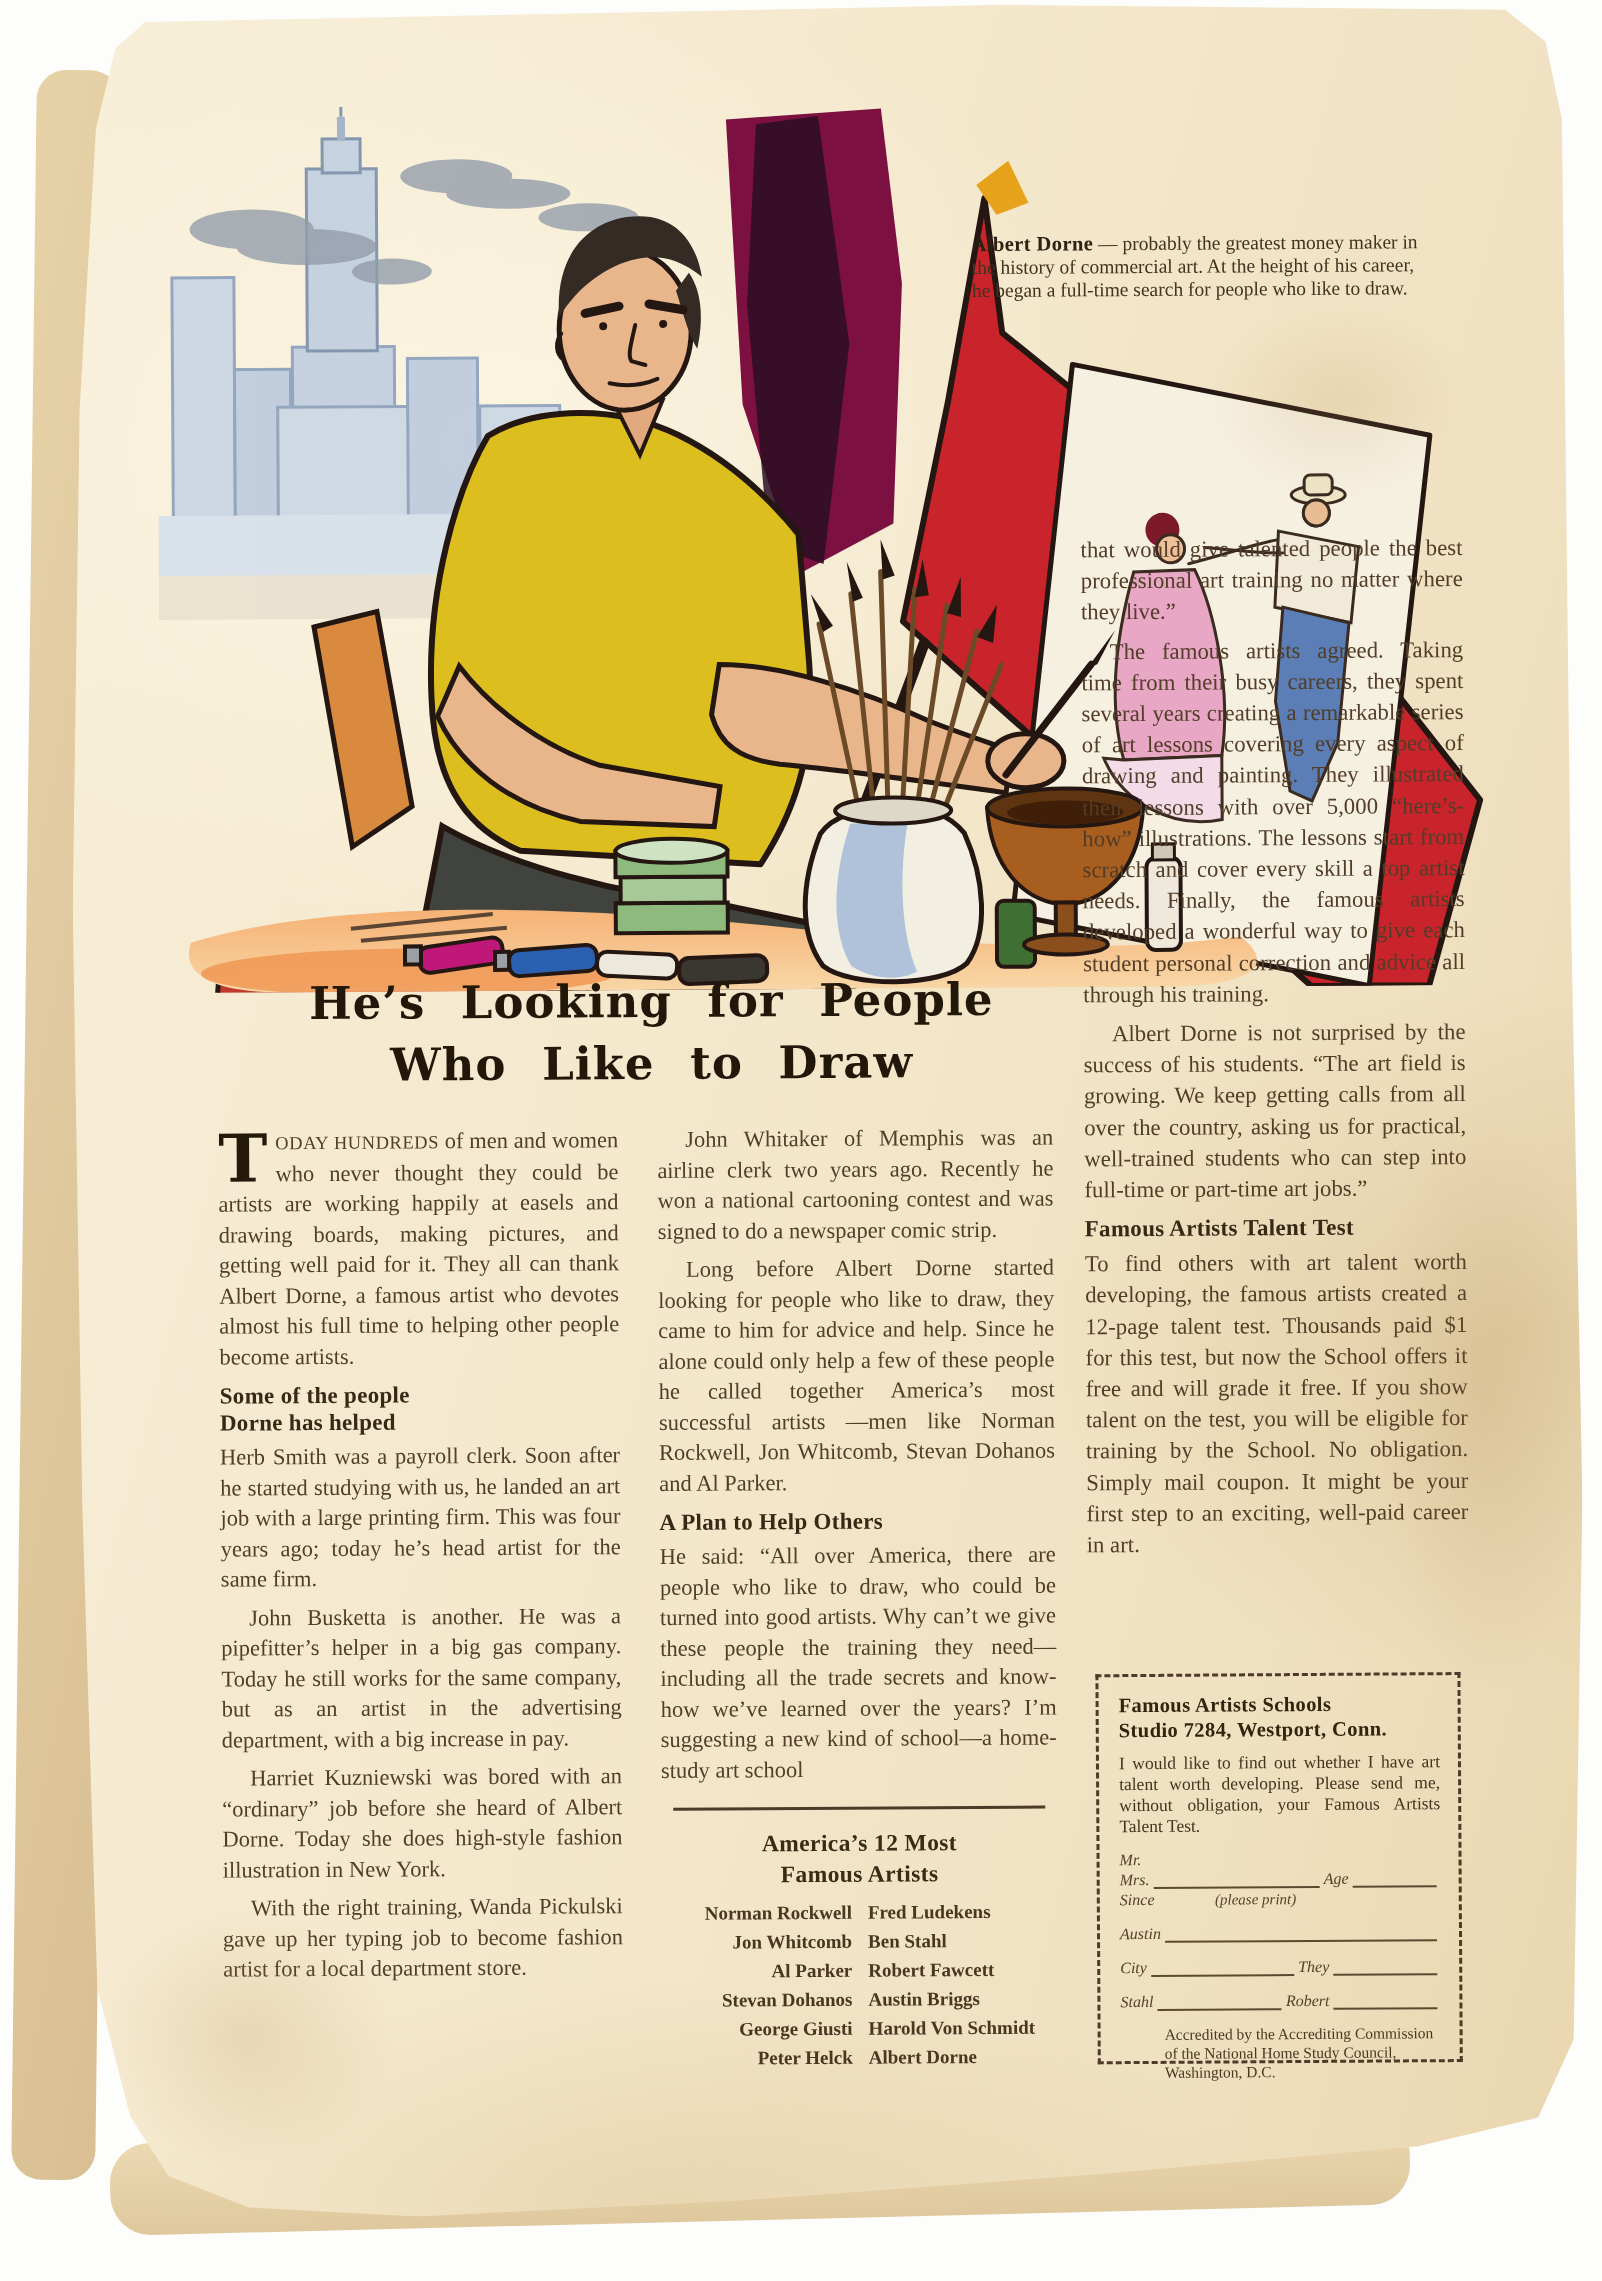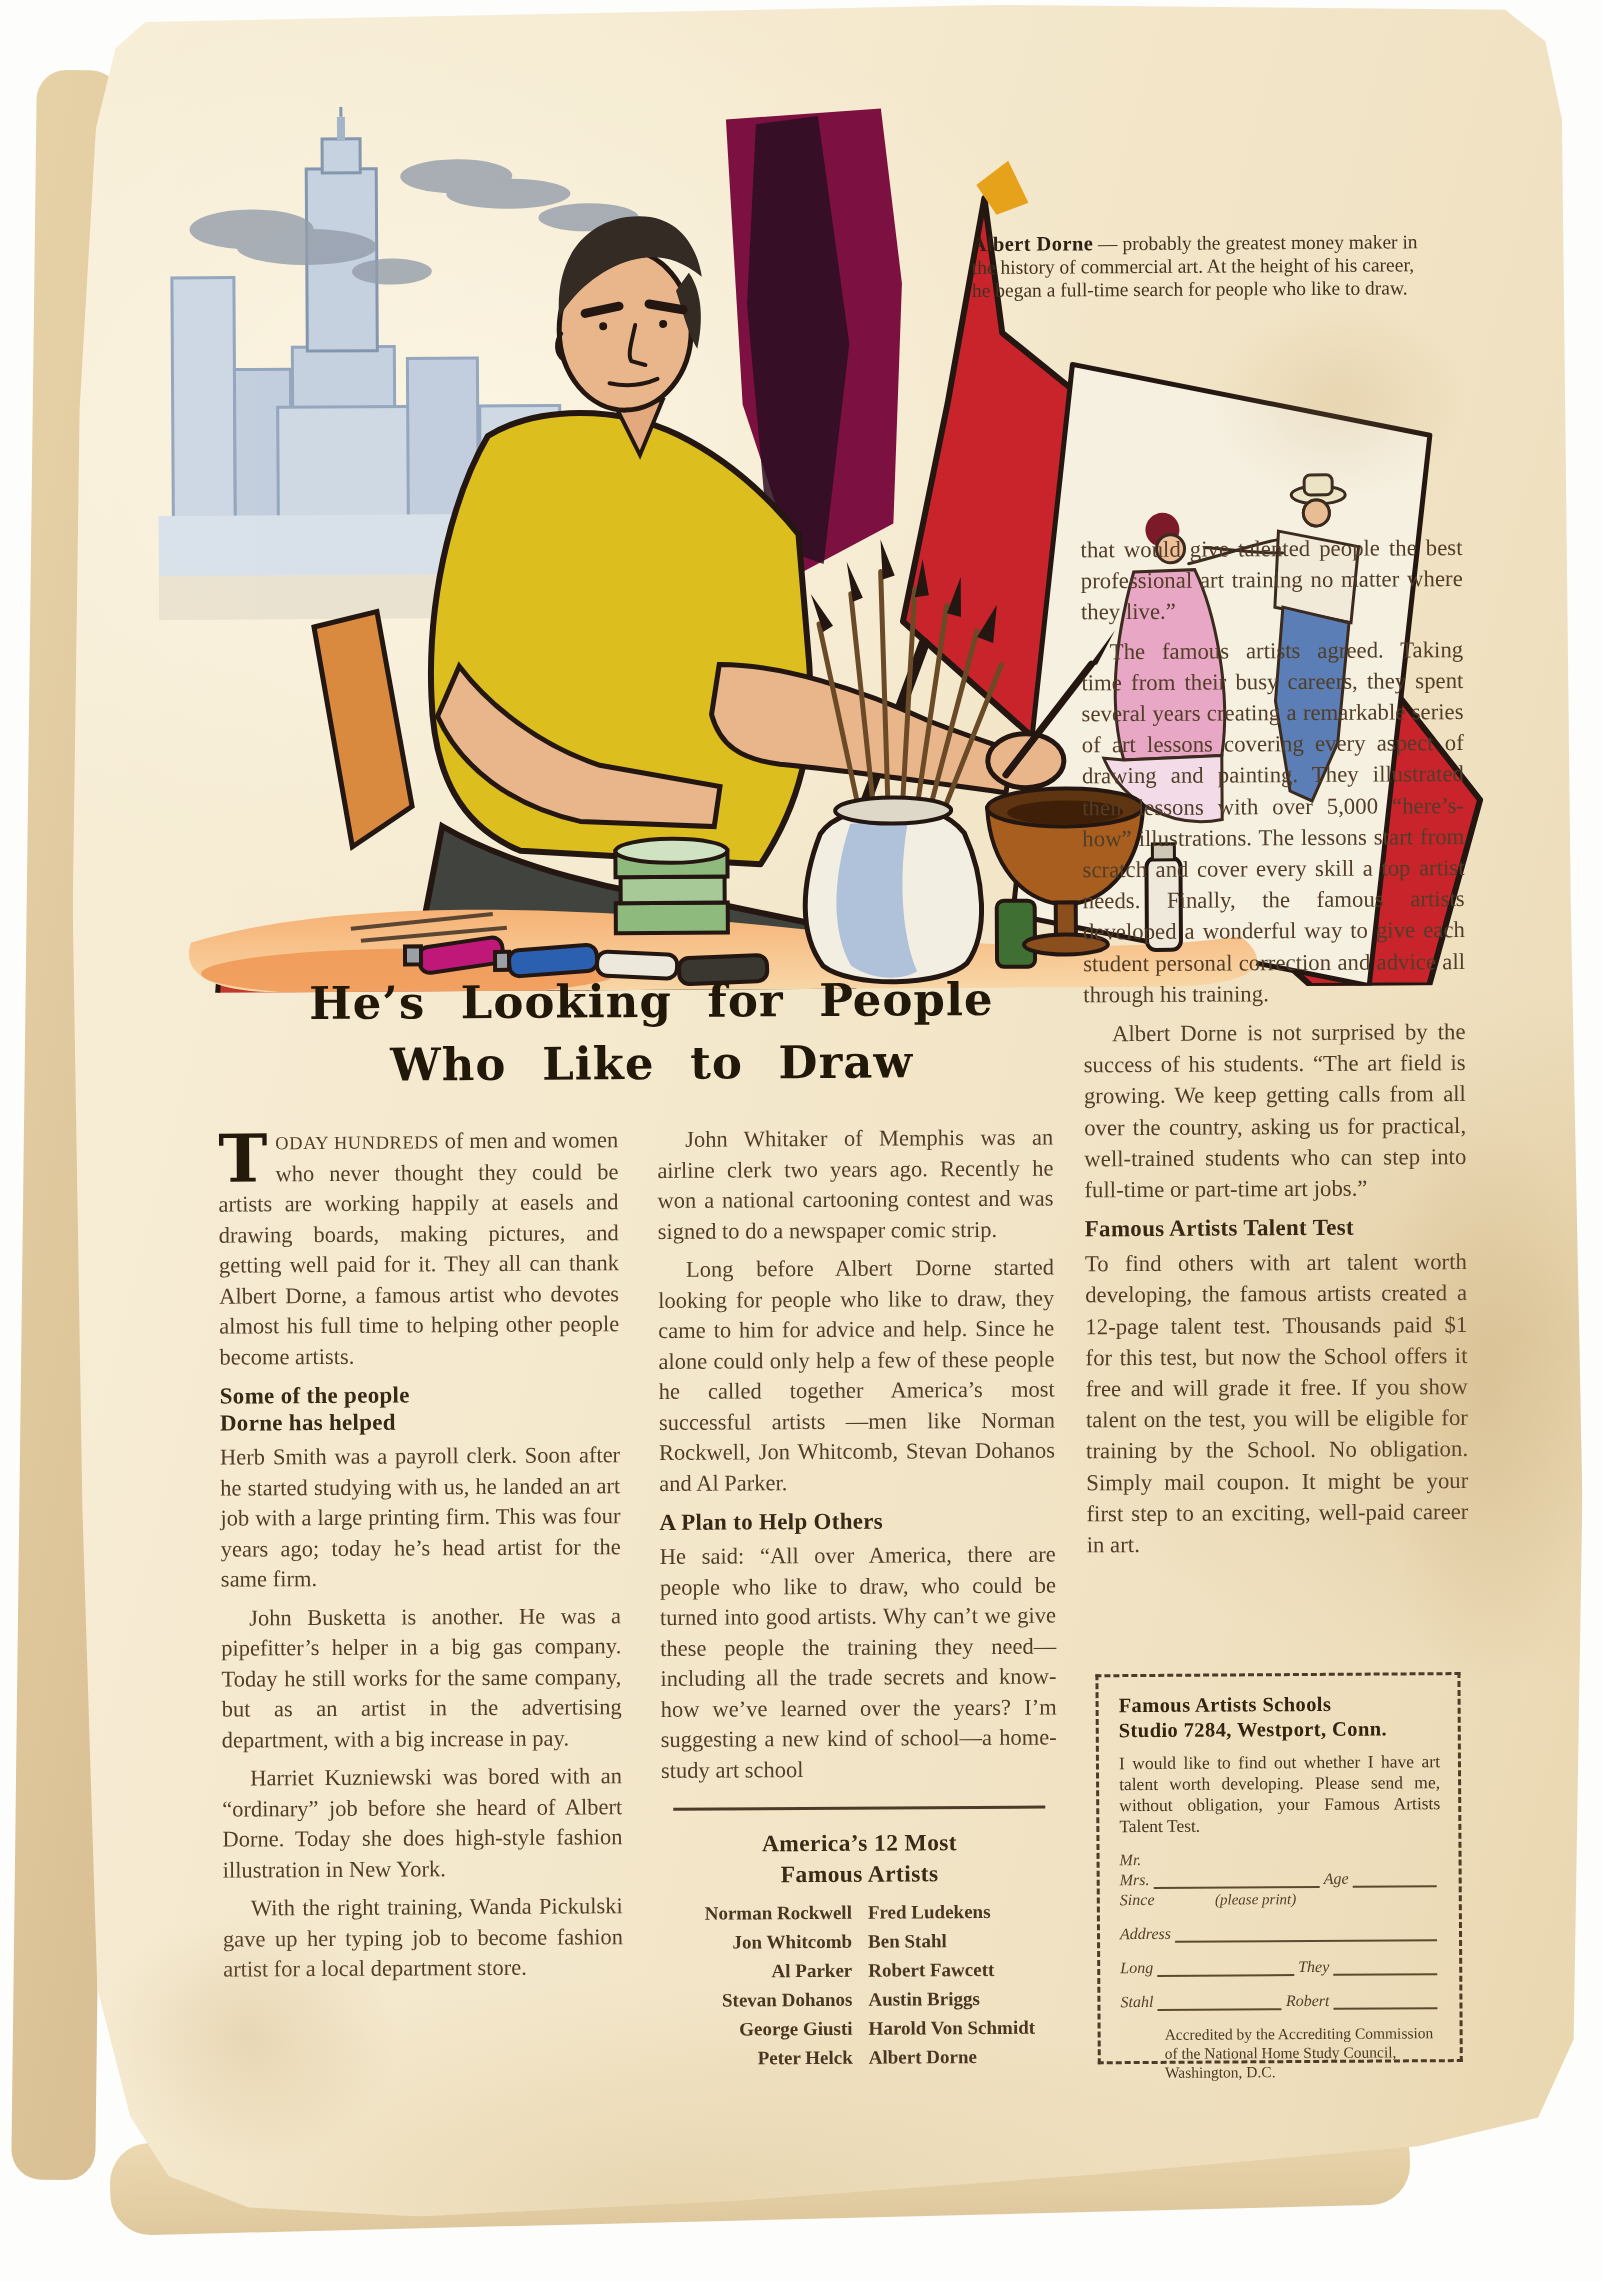--- a/index.html
+++ b/index.html
@@ -298,25 +298,25 @@
         <span class="cline"></span>
         <span>Age</span>
         <span class="cline short"></span>
       </div>
       <div class="c-row">
         <span>Since</span>
         <span class="pp">(please print)</span>
         <span style="flex:0 0 84px"></span>
       </div>
       <div class="c-row sp">
-        <span>Address</span>
+        <span>Austin</span>
         <span class="cline"></span>
       </div>
       <div class="c-row sp">
-        <span>Long</span>
+        <span>City</span>
         <span class="cline"></span>
         <span>They</span>
         <span class="cline mid"></span>
       </div>
       <div class="c-row sp">
         <span>Stahl</span>
         <span class="cline"></span>
         <span>Robert</span>
         <span class="cline mid"></span>
       </div>

